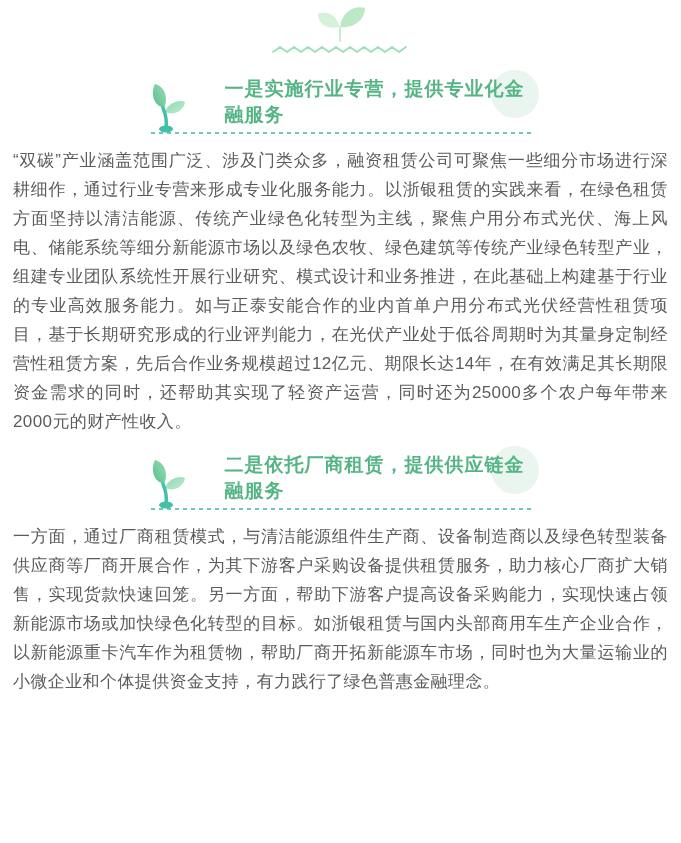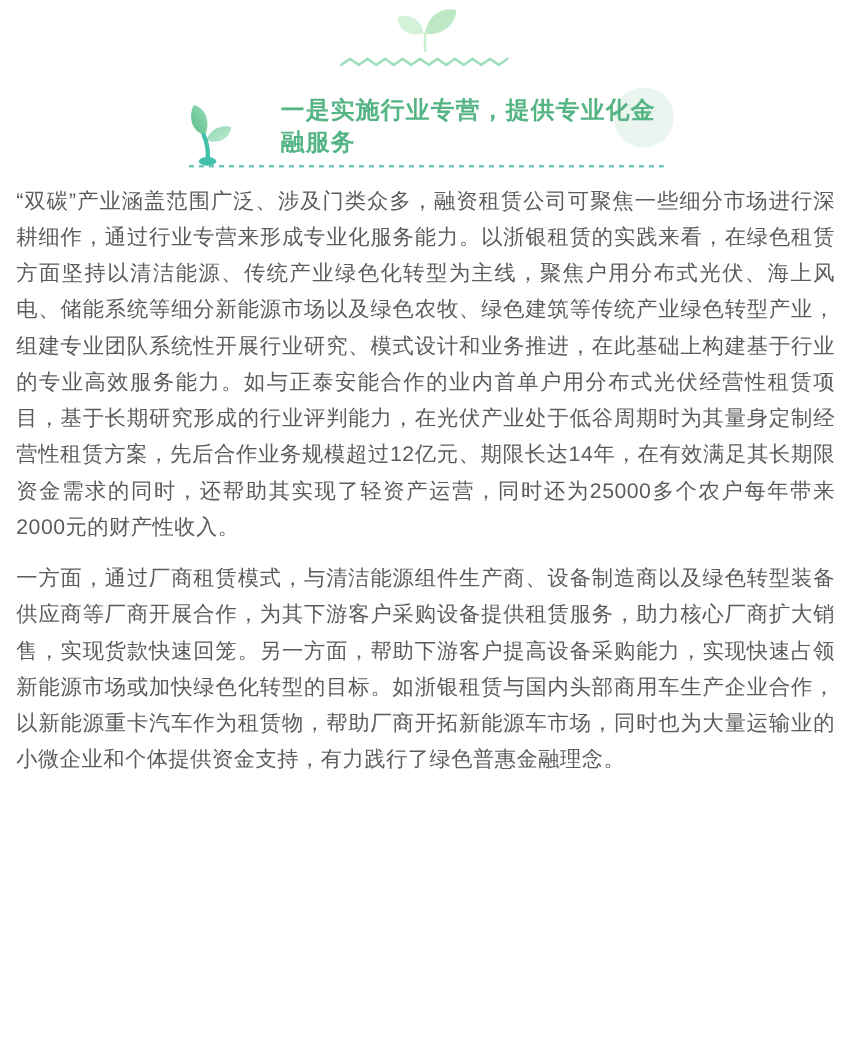--- a/index.html
+++ b/index.html
@@ -98,16 +98,28 @@
         <path d="M14 31 C17 22 28 18 34 21 C33 30 23 35 14 31 Z" fill="url(#leafG2)"></path>
         <path d="M15 48 C16 40 15 34 12 27" stroke="#43c0a9" stroke-width="3.5" fill="none" stroke-linecap="round"></path>
         <ellipse cx="15" cy="48" rx="7" ry="3.5" fill="#43c0a9"></ellipse>
       </svg>
     </span>
     <span class="heading-text">一是实施行业专营，提供专业化金融服务</span>
   </div>
 
   <p class="para">“双碳”产业涵盖范围广泛、涉及门类众多，融资租赁公司可聚焦一些细分市场进行深耕细作，通过行业专营来形成专业化服务能力。以浙银租赁的实践来看，在绿色租赁方面坚持以清洁能源、传统产业绿色化转型为主线，聚焦户用分布式光伏、海上风电、储能系统等细分新能源市场以及绿色农牧、绿色建筑等传统产业绿色转型产业，组建专业团队系统性开展行业研究、模式设计和业务推进，在此基础上构建基于行业的专业高效服务能力。如与正泰安能合作的业内首单户用分布式光伏经营性租赁项目，基于长期研究形成的行业评判能力，在光伏产业处于低谷周期时为其量身定制经营性租赁方案，先后合作业务规模超过12亿元、期限长达14年，在有效满足其长期限资金需求的同时，还帮助其实现了轻资产运营，同时还为25000多个农户每年带来2000元的财产性收入。</p>
 
+  <div class="section-header second">
+    <span class="deco-circle"></span>
+    <span class="sprout-wrap">
+      <svg width="36" height="52" viewBox="0 0 36 52" aria-hidden="true">
+        <path d="M13 27 C3 25 -1 13 4 3 C13 5 18 16 13 27 Z" fill="url(#leafG1)"></path>
+        <path d="M14 31 C17 22 28 18 34 21 C33 30 23 35 14 31 Z" fill="url(#leafG2)"></path>
+        <path d="M15 48 C16 40 15 34 12 27" stroke="#43c0a9" stroke-width="3.5" fill="none" stroke-linecap="round"></path>
+        <ellipse cx="15" cy="48" rx="7" ry="3.5" fill="#43c0a9"></ellipse>
+      </svg>
+    </span>
+    <span class="heading-text">二是依托厂商租赁，提供供应链金融服务</span>
+  </div>
 
   <p class="para">一方面，通过厂商租赁模式，与清洁能源组件生产商、设备制造商以及绿色转型装备供应商等厂商开展合作，为其下游客户采购设备提供租赁服务，助力核心厂商扩大销售，实现货款快速回笼。另一方面，帮助下游客户提高设备采购能力，实现快速占领新能源市场或加快绿色化转型的目标。如浙银租赁与国内头部商用车生产企业合作，以新能源重卡汽车作为租赁物，帮助厂商开拓新能源车市场，同时也为大量运输业的小微企业和个体提供资金支持，有力践行了绿色普惠金融理念。</p>
 
 </div>
 
 </body></html>

